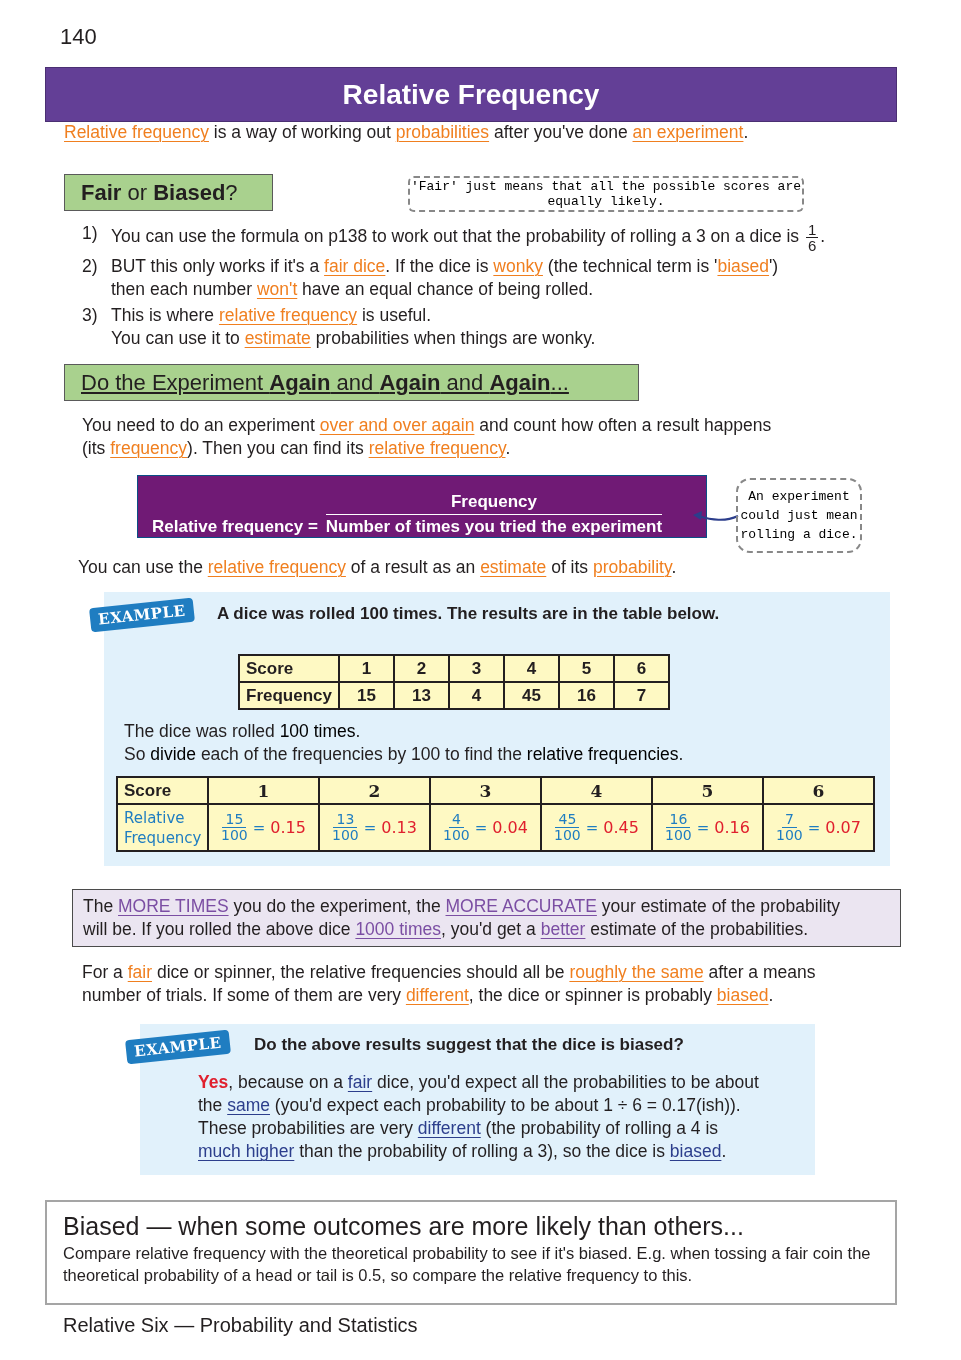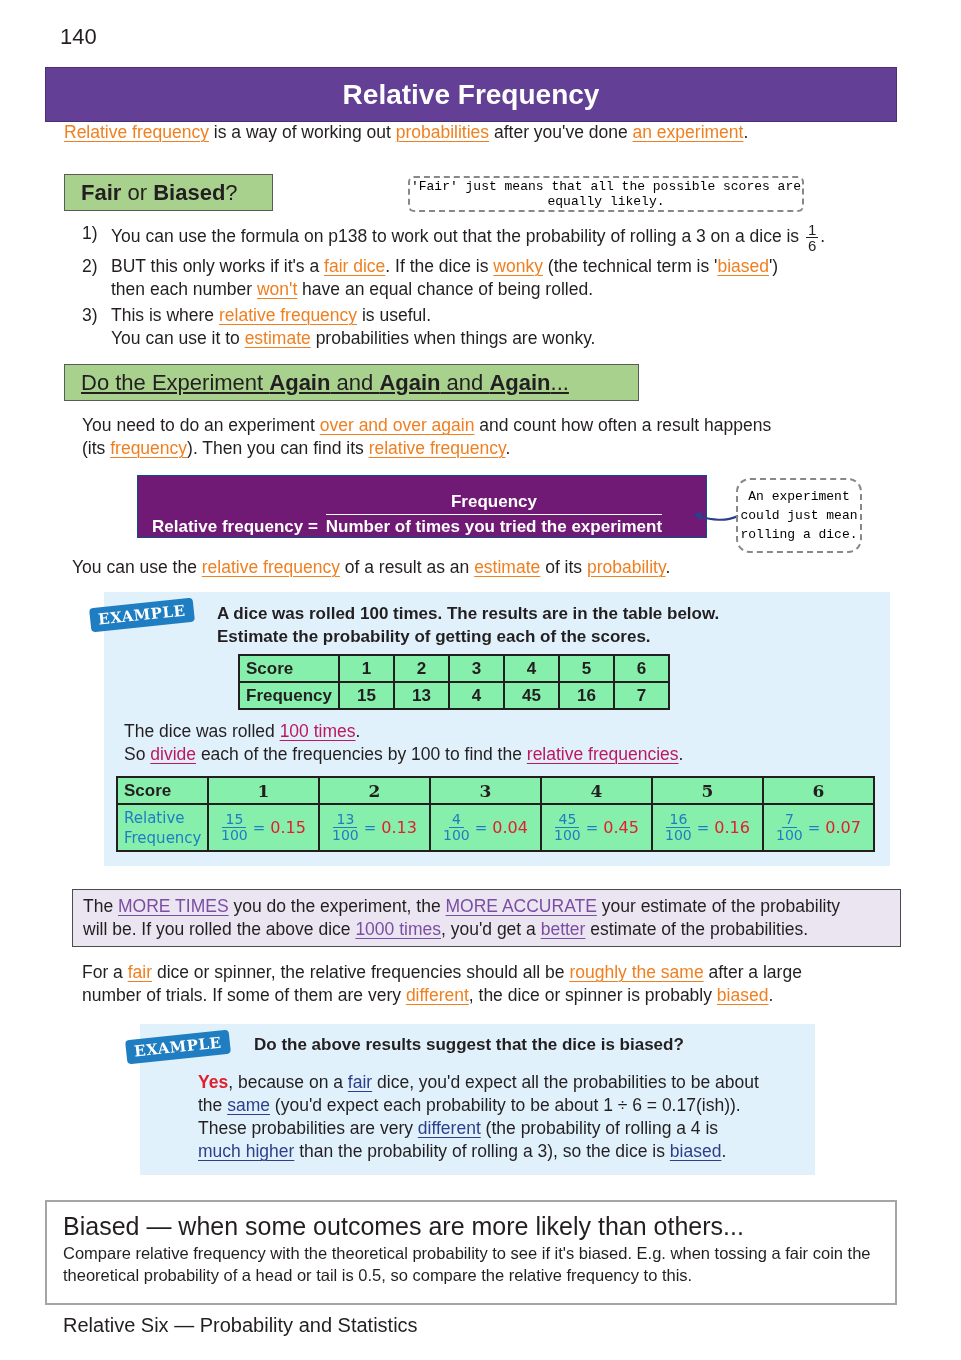--- a/index.html
+++ b/index.html
@@ -1,20 +1,20 @@
 <!DOCTYPE html>
 <html><head>
 <meta charset="utf-8">
 <style>
   * { box-sizing: border-box; margin: 0; padding: 0; }
   html, body { width: 961px; height: 1360px; background: #ffffff; overflow: hidden; }
   body { position: relative; font-family: "Liberation Sans", sans-serif; color: #231f20; }
   .abs { position: absolute; }
   .u-or { color: #f07f1f; text-decoration: underline; text-decoration-thickness: 1px; text-underline-offset: 3px; }
-  .u-pk { color: #be185d; text-decoration: underline; text-decoration-thickness: 1px; text-underline-offset: 3px; }
+  .u-pk { color: #000000; text-decoration-thickness: 1px; text-underline-offset: 3px; }
   .u-pu { color: #7b4ea3; text-decoration: underline; text-decoration-thickness: 1px; text-underline-offset: 3px; }
   .u-bl { color: #2c3e8c; text-decoration: underline; text-decoration-thickness: 1px; text-underline-offset: 3px; }
   .body-text { font-size: 17.5px; line-height: 23px; }
 
   #page-num { left: 60px; top: 24px; font-size: 22px; color: #231f20; }
   #title-bar { left: 45px; top: 67px; width: 852px; height: 55px; background: #633f96; border: 1px solid #4a2f72;
     display: flex; align-items: center; justify-content: center; color: #fff; font-weight: bold; font-size: 28px; }
   #intro { left: 64px; top: 121px; }
 
   .green-head { background: #a9d18e; border: 1px solid #5a5a5a; font-size: 22px; display: flex; align-items: center; padding-left: 16px; color: #231f20; }
@@ -32,28 +32,28 @@
 
   #again-text { left: 82px; top: 414px; width: 780px; }
   #formula-box { left: 137px; top: 475px; width: 570px; height: 63px; background: #701a75; border: 1px solid #0a4f86;
     display: flex; align-items: flex-end; padding-left: 14px; color: #fff; font-weight: bold; font-size: 17px; }
   #formula-box .lhs { margin-right: 8px; }
   #formula-box .frac { display: flex; flex-direction: column; align-items: center; }
   #formula-box .frac .top { border-bottom: 1.5px solid #fff; width: 100%; text-align: center; padding-bottom: 2px; }
   #formula-box .frac .bot { padding-top: 2px; }
   #arrow { left: 690px; top: 500px; width: 50px; height: 30px; }
   #exp-note { left: 736px; top: 478px; width: 126px; height: 75px; display: flex; align-items: center; justify-content: center; border-radius: 14px; font-size: 13px; line-height: 19px; }
-  #estimate-line { left: 72px; top: 556px; }
+  #estimate-line { left: 78px; top: 556px; }
 
   #example1 { left: 104px; top: 592px; width: 786px; height: 274px; background: #e1f1fb; }
   .ex-badge { background: #1f7dc1; color: #fff; font-family: "DejaVu Serif", serif; font-weight: bold; font-size: 15px;
     padding: 3px 8px; border-radius: 4px; transform: rotate(-6deg); letter-spacing: 0.5px; }
   #ex1-badge { left: 90px; top: 603px; }
   #ex1-q { left: 217px; top: 602px; font-weight: bold; font-size: 17px; line-height: 23px; }
-  table { border-collapse: collapse; background: #86efac; padding-left: 25px; }
+  table { border-collapse: collapse; background: #fef9c3; padding-left: 25px; }
   #freq-table { left: 238px; top: 654px; }
   #freq-table td { border: 2px solid #231f20; font-weight: bold; font-size: 17px; height: 27px; text-align: center; width: 55px; }
   #freq-table td.h { text-align: left; padding: 0 6px; width: 98px; }
   #ex1-sol { left: 124px; top: 720px; }
   #rel-table { left: 116px; top: 776px; }
   #rel-table td { border: 2px solid #231f20; font-size: 17px; text-align: center; }
   #rel-table tr.r1 td { height: 27px; font-family: "DejaVu Serif", serif; font-weight: bold; }
   #rel-table tr.r1 td.h { font-family: "Liberation Sans", sans-serif; text-align: left; padding-left: 6px; }
   #rel-table tr.r2 td { height: 47px; }
   #rel-table td.h { width: 91px; }
@@ -158,21 +158,20 @@
 </div>
 
 <div id="estimate-line" class="abs body-text">
   <span>You can use the </span><span class="u-or">relative frequency</span><span> of a result as an </span><span class="u-or">estimate</span><span> of its </span><span class="u-or">probability</span><span>.</span>
 </div>
 
 <div id="example1" class="abs"></div>
 <div id="ex1-badge" class="abs ex-badge">EXAMPLE</div>
 <div id="ex1-q" class="abs">
   <div>A dice was rolled 100 times.  The results are in the table below.</div>
-  <div>Estimate the probability of getting each of the scores.</div>
 </div>
 
 <table id="freq-table" class="abs">
   <tbody>
       <tr>
     <td class="h">Score</td>
     <td>1</td>
     <td>2</td>
     <td>3</td>
     <td>4</td>
@@ -275,21 +274,21 @@
   </tr>
 </tbody>
   </table>
 
 <div id="accuracy-box" class="abs body-text">
   <span>The </span><span class="u-pu">MORE TIMES</span><span> you do the experiment, the </span><span class="u-pu">MORE ACCURATE</span><span> your estimate of the probability</span><br>
   <span>will be.  If you rolled the above dice </span><span class="u-pu">1000 times</span><span>, you'd get a </span><span class="u-pu">better</span><span> estimate of the probabilities.</span>
 </div>
 
 <div id="fair-para" class="abs body-text">
-  <span>For a </span><span class="u-or">fair</span><span> dice or spinner, the relative frequencies should all be </span><span class="u-or">roughly the same</span><span> after a large</span><br>
+  <span>For a </span><span class="u-or">fair</span><span> dice or spinner, the relative frequencies should all be </span><span class="u-or">roughly the same</span><span> after a means</span><br>
   <span>number of trials.  If some of them are very </span><span class="u-or">different</span><span>, the dice or spinner is probably </span><span class="u-or">biased</span><span>.</span>
 </div>
 
 <div id="example2" class="abs"></div>
 <div id="ex2-badge" class="abs ex-badge">EXAMPLE</div>
 <div id="ex2-q" class="abs">Do the above results suggest that the dice is biased?</div>
 <div id="ex2-ans" class="abs body-text">
   <span class="yes">Yes</span><span>, because on a </span><span class="u-bl">fair</span><span> dice, you'd expect all the probabilities to be about</span><br>
   <span>the </span><span class="u-bl">same</span><span> (you'd expect each probability to be about 1 ÷ 6 = 0.17(ish)).</span><br>
   <span>These probabilities are very </span><span class="u-bl">different</span><span> (the probability of rolling a 4 is</span><br>

